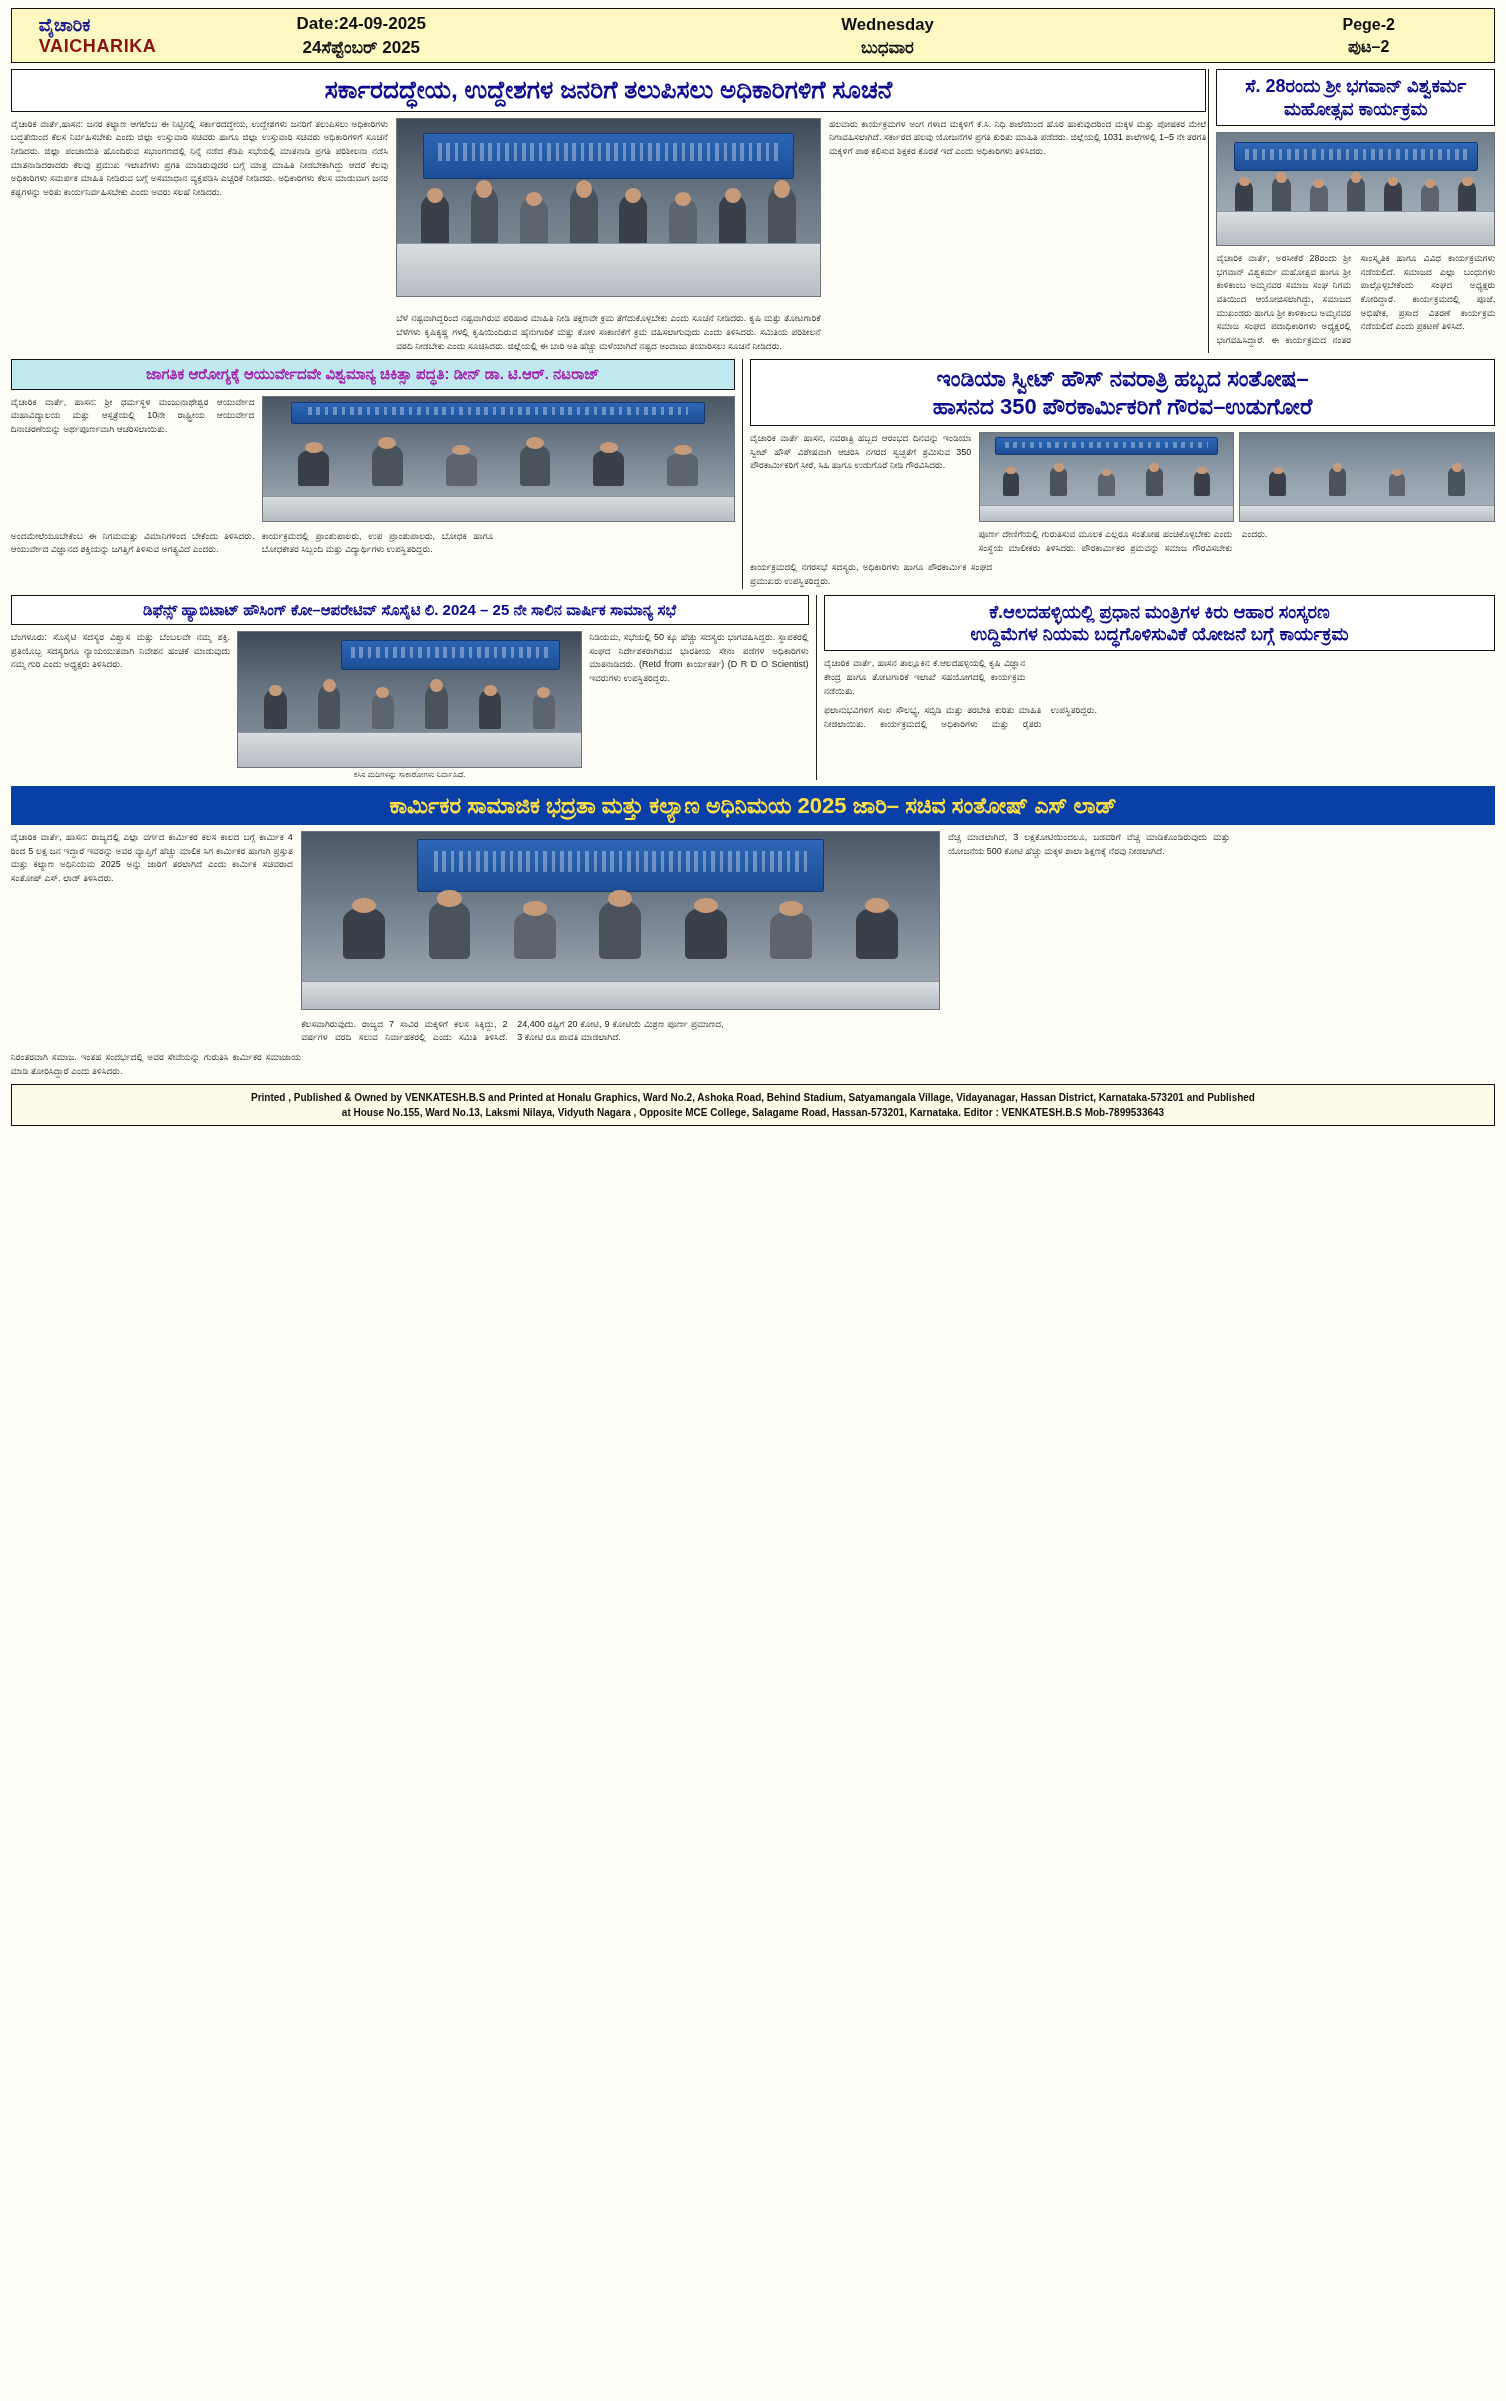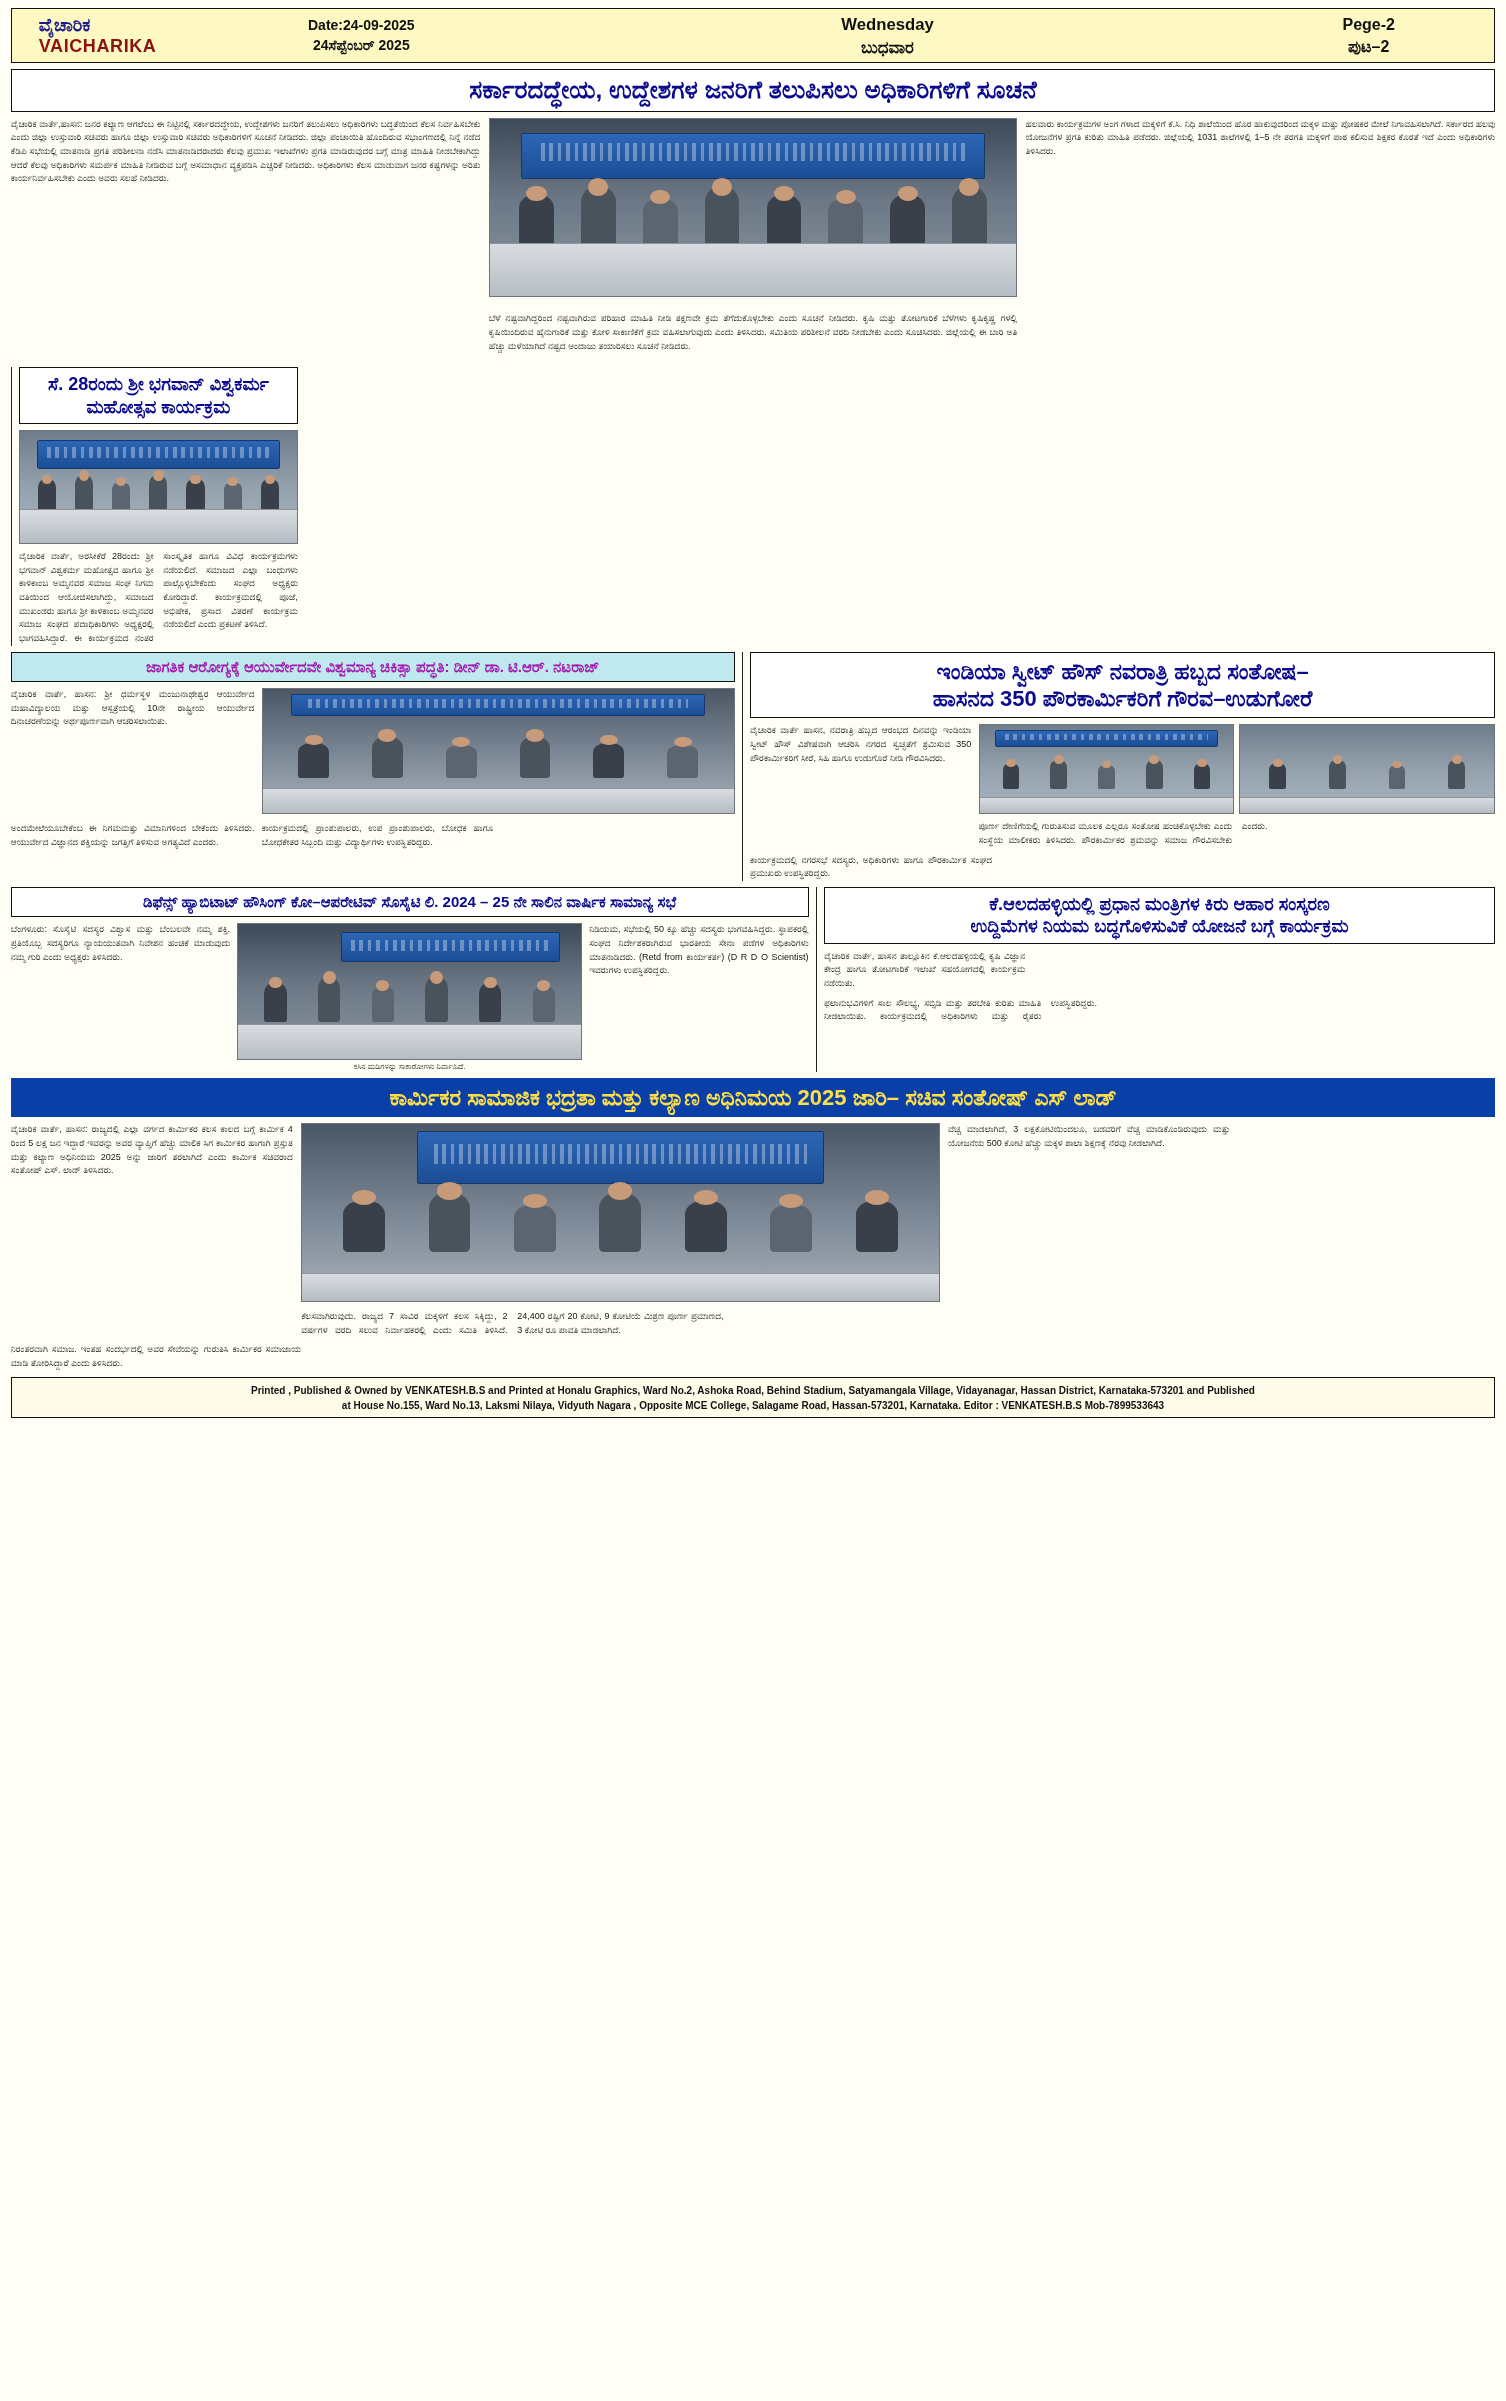--- a/index.html
+++ b/index.html
@@ -20,21 +20,21 @@
   .masthead {
     border:1.8px solid #111;
     background:#fef9c3;
     height:55px;
     display:flex; align-items:center;
     padding:0 27px;
   }
   .mast-left { width:179px; }
   .mast-left .k { font-size:18px; font-weight:bold; color:#1a1a8c; line-height:1.15; }
   .mast-left .e { font-size:18px; font-weight:bold; color:#8c1111; letter-spacing:0.6px; }
-  .mast-date { width:287px; text-align:center; font-size:14px; font-weight:bold; line-height:1.4; }
+  .mast-date { width:287px; text-align:center; font-size:17px; font-weight:bold; line-height:1.4; }
   .mast-day { flex:1; text-align:center; font-size:16.7px; font-weight:bold; line-height:1.4; }
   .mast-page { width:197px; text-align:center; font-size:16px; font-weight:bold; line-height:1.4; }
 
   
   .hl {
     border:1.8px solid #111;
     text-align:center;
     font-weight:bold;
     color:#0a0a8e;
     line-height:1.25;
@@ -144,21 +144,21 @@
       <div>ಬುಧವಾರ</div>
     </div>
     <div class="mast-page">
       <div>Pege-2</div>
       <div>ಪುಟ–2</div>
     </div>
   </div>
 
   <div class="sep"></div>
 
-  <div style="display:flex; gap:14px;flex-direction:column;">
+  <div style="display:flex; gap:2px;">
 
     <div style="flex:1;">
       <div class="hl hdr-xl white">ಸರ್ಕಾರದದ್ಧೇಯ, ಉದ್ದೇಶಗಳ  ಜನರಿಗೆ ತಲುಪಿಸಲು ಅಧಿಕಾರಿಗಳಿಗೆ ಸೂಚನೆ</div>
 
       <div class="sep"></div>
 
       <div style="display:flex; gap:8.4px;">
         <div style="width:32%;" class="body-txt">ವೈಚಾರಿಕ ವಾರ್ತೆ,ಹಾಸನ: ಜನರ ಕಲ್ಯಾಣ ಆಗಲೆಂಬ ಈ ನಿಟ್ಟಿನಲ್ಲಿ ಸರ್ಕಾರದದ್ಧೇಯ, ಉದ್ದೇಶಗಳು ಜನರಿಗೆ ತಲುಪಿಸಲು ಅಧಿಕಾರಿಗಳು ಬದ್ಧತೆಯಿಂದ ಕೆಲಸ ನಿರ್ವಹಿಸಬೇಕು ಎಂದು ಜಿಲ್ಲಾ ಉಸ್ತುವಾರಿ ಸಚಿವರು ಹಾಗೂ ಜಿಲ್ಲಾ ಉಸ್ತುವಾರಿ ಸಚಿವರು ಅಧಿಕಾರಿಗಳಿಗೆ ಸೂಚನೆ ನೀಡಿದರು.
 
 ಜಿಲ್ಲಾ ಪಂಚಾಯಿತಿ ಹೊಂದಿರುವ ಸಭಾಂಗಣದಲ್ಲಿ ನಿನ್ನೆ ನಡೆದ ಕೆಡಿಪಿ ಸಭೆಯಲ್ಲಿ ಮಾತನಾಡಿ ಪ್ರಗತಿ ಪರಿಶೀಲನಾ ನಡೆಸಿ ಮಾತನಾಡಿದರಾದರು ಕೆಲವು ಪ್ರಮುಖ ಇಲಾಖೆಗಳು ಪ್ರಗತಿ ಮಾಡಿರುವುದರ ಬಗ್ಗೆ ಮಾತ್ರ ಮಾಹಿತಿ ನೀಡಬೇಕಾಗಿದ್ದು ಆದರೆ ಕೆಲವು ಅಧಿಕಾರಿಗಳು ಸಮರ್ಪಕ ಮಾಹಿತಿ ನೀಡಿರುವ ಬಗ್ಗೆ ಅಸಮಾಧಾನ ವ್ಯಕ್ತಪಡಿಸಿ ಎಚ್ಚರಿಕೆ ನೀಡಿದರು.

